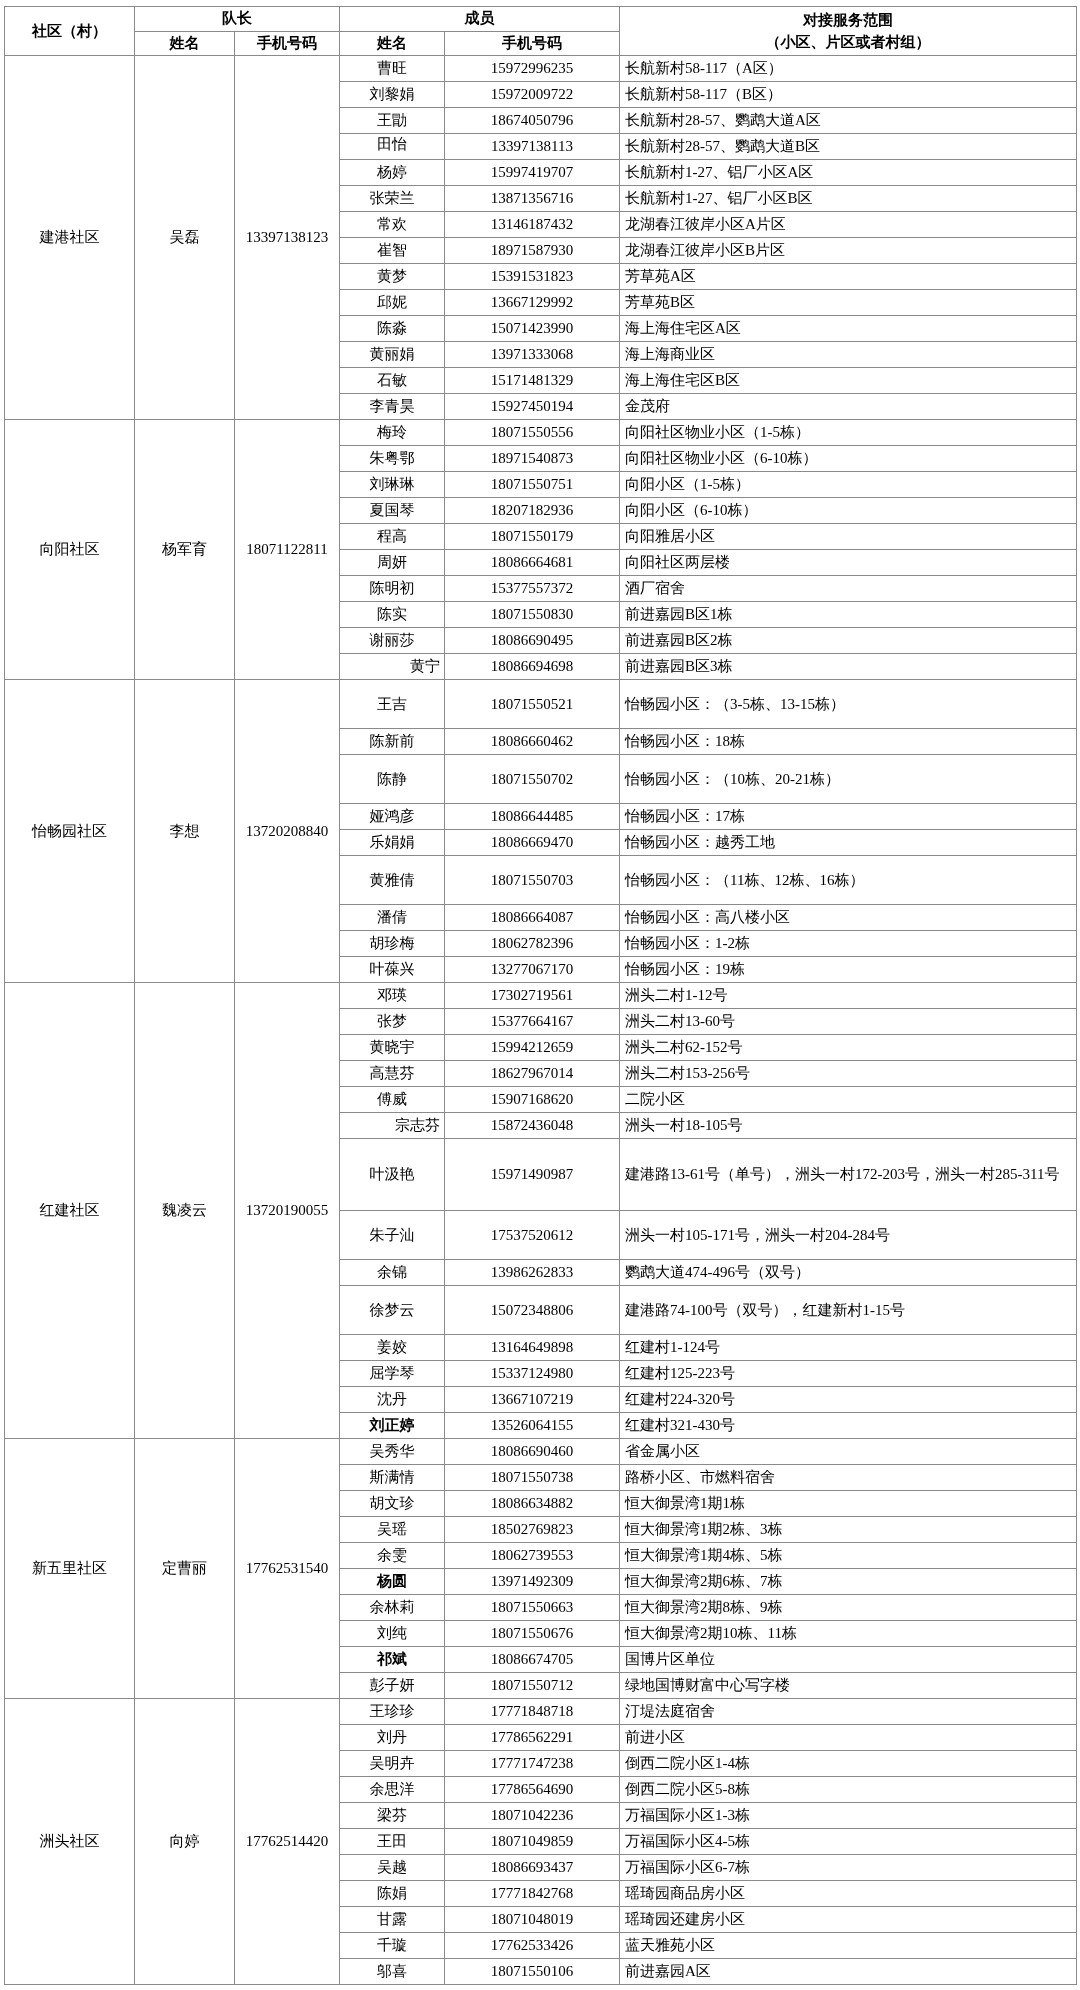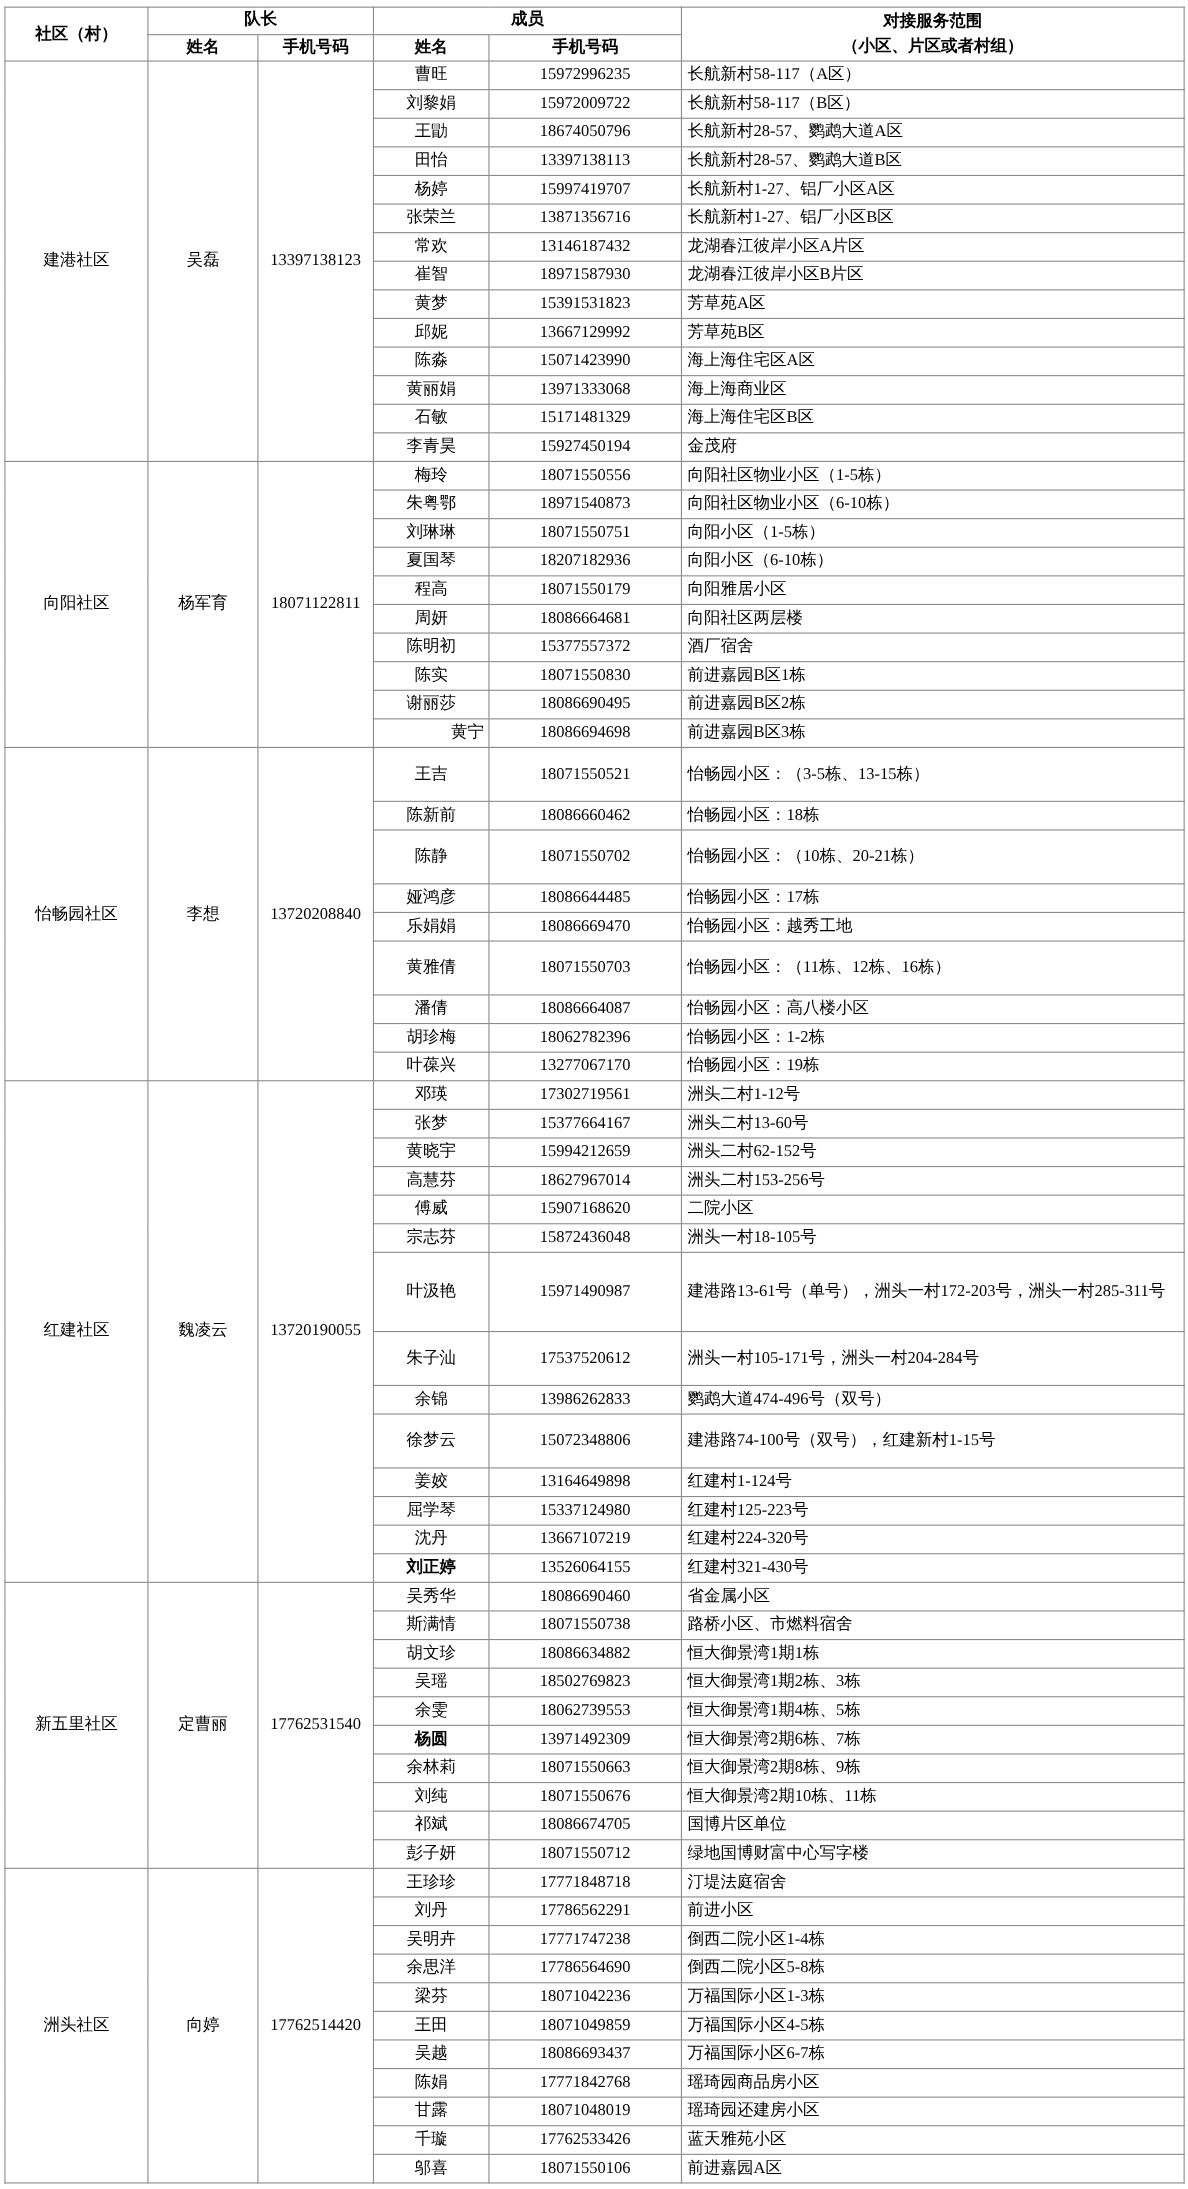--- a/index.html
+++ b/index.html
@@ -113,21 +113,21 @@
           <td class="memname" style="height: 23px;">刘黎娟</td>
           <td class="memphone">15972009722</td>
           <td class="scope">长航新村58-117（B区）</td>
         </tr>
         <tr class="datarow">
           <td class="memname" style="height: 23px;">王勖</td>
           <td class="memphone">18674050796</td>
           <td class="scope">长航新村28-57、鹦鹉大道A区</td>
         </tr>
         <tr class="datarow">
-          <td class="memname" style="height: 23px;">田怡</td>
+          <td class="memname" style="height: 23px; font-family: Liberation Mono, monospace;">田怡</td>
           <td class="memphone">13397138113</td>
           <td class="scope">长航新村28-57、鹦鹉大道B区</td>
         </tr>
         <tr class="datarow">
           <td class="memname" style="height: 23px;">杨婷</td>
           <td class="memphone">15997419707</td>
           <td class="scope">长航新村1-27、铝厂小区A区</td>
         </tr>
         <tr class="datarow">
           <td class="memname" style="height: 23px;">张荣兰</td>
@@ -297,21 +297,21 @@
           <td class="memname" style="height: 23px;">高慧芬</td>
           <td class="memphone">18627967014</td>
           <td class="scope">洲头二村153-256号</td>
         </tr>
         <tr class="datarow">
           <td class="memname" style="height: 23px;">傅威</td>
           <td class="memphone">15907168620</td>
           <td class="scope">二院小区</td>
         </tr>
         <tr class="datarow">
-          <td class="memname" style="height: 23px;">宗志芬</td>
+          <td class="memname" style="height: 23px; text-align: right;">宗志芬</td>
           <td class="memphone">15872436048</td>
           <td class="scope">洲头一村18-105号</td>
         </tr>
         <tr class="datarow">
           <td class="memname" style="height: 69px;">叶汲艳</td>
           <td class="memphone">15971490987</td>
           <td class="scope">建港路13-61号（单号），洲头一村172-203号，洲头一村285-311号</td>
         </tr>
         <tr class="datarow">
           <td class="memname" style="height: 46px;">朱子汕</td>
@@ -385,21 +385,21 @@
           <td class="memname" style="height: 23px;">余林莉</td>
           <td class="memphone">18071550663</td>
           <td class="scope">恒大御景湾2期8栋、9栋</td>
         </tr>
         <tr class="datarow">
           <td class="memname" style="height: 23px;">刘纯</td>
           <td class="memphone">18071550676</td>
           <td class="scope">恒大御景湾2期10栋、11栋</td>
         </tr>
         <tr class="datarow">
-          <td class="memname" style="height: 23px;">祁斌</td>
+          <td class="memname" style="height: 23px; font-weight: bold;">祁斌</td>
           <td class="memphone">18086674705</td>
           <td class="scope">国博片区单位</td>
         </tr>
         <tr class="datarow">
           <td class="memname" style="height: 23px;">彭子妍</td>
           <td class="memphone">18071550712</td>
           <td class="scope">绿地国博财富中心写字楼</td>
         </tr>
         <tr class="datarow grp-top">
           <td class="community" rowspan="11">洲头社区</td>

